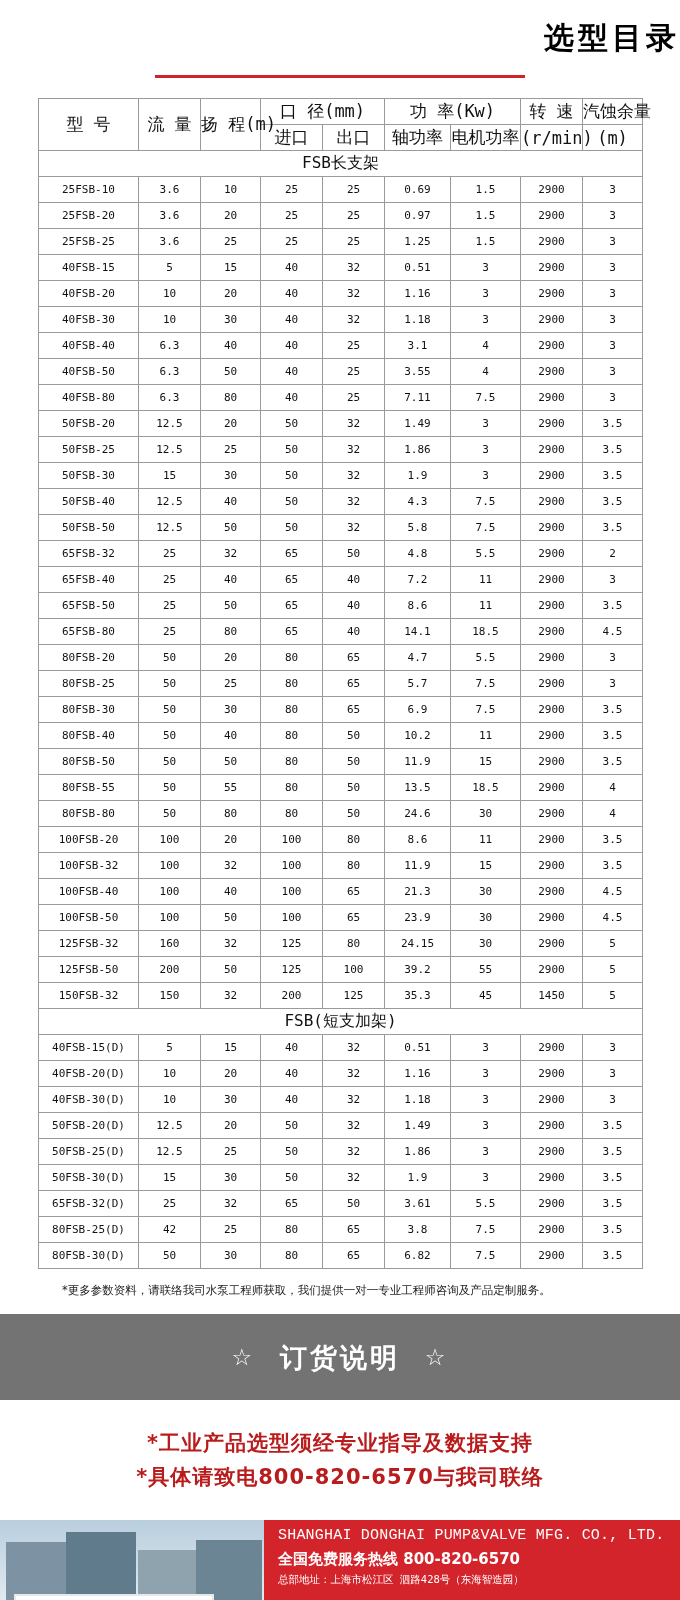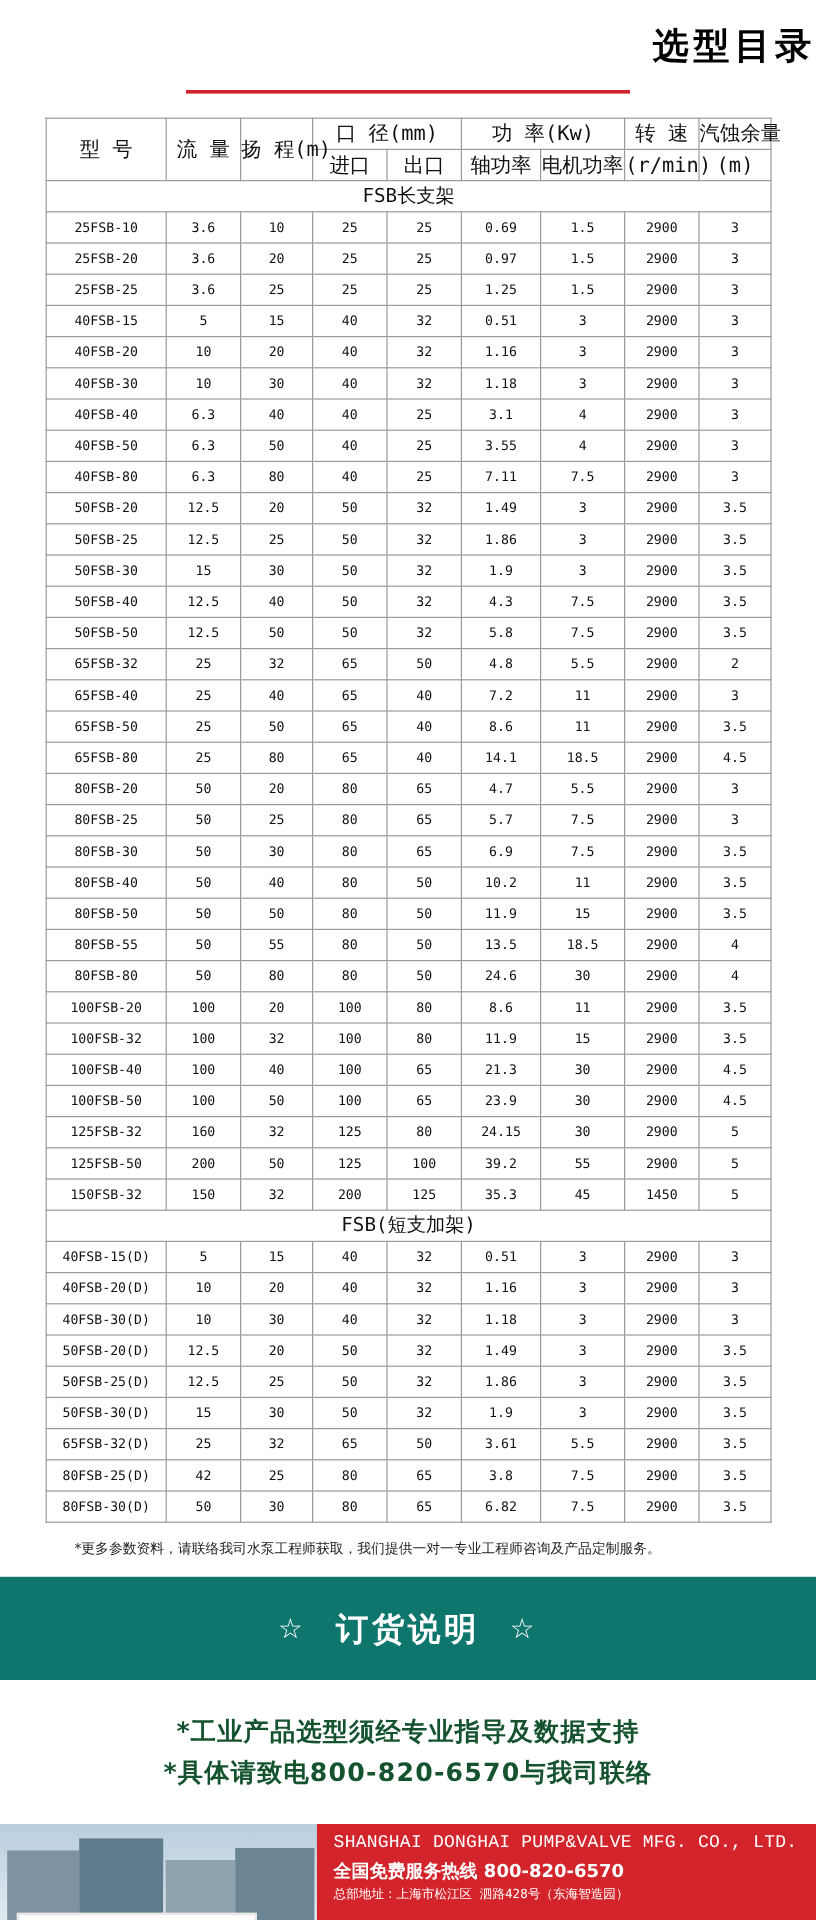--- a/index.html
+++ b/index.html
@@ -50,35 +50,35 @@
   .note{
     padding:14px 38px 16px 38px;
     font-size:11.5px;
     color:#222;
     font-family:"DejaVu Sans","Liberation Sans",sans-serif;
     margin-left:24px;
   }
 
   
   .order{
-    background:#0f766e;
+    background:#737373;
     padding:26px 0 24px 0;
     text-align:center;
   }
   .order-title{
     color:#ffffff;font-size:27px;font-weight:bold;letter-spacing:3px;
     font-family:"DejaVu Sans","Liberation Sans",sans-serif;
   }
   .star{font-size:23px;vertical-align:2px;}
 
   .white-block{
     background:#ffffff;text-align:center;padding:26px 0 26px 0;
   }
   .wline{
-    color:#14532d;font-size:21px;font-weight:bold;line-height:34px;letter-spacing:1px;
+    color:#b91c1c;font-size:21px;font-weight:bold;line-height:34px;letter-spacing:1px;
     font-family:"DejaVu Sans","Liberation Sans",sans-serif;
   }
 
   
   .footer{
     background:#d3242b;
     display:flex;
     padding:0;
     min-height:190px;
   }

